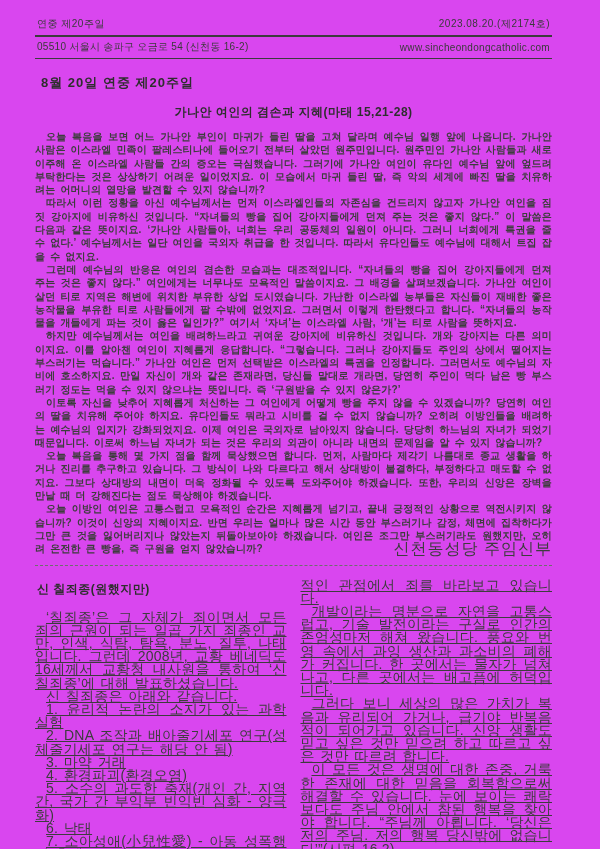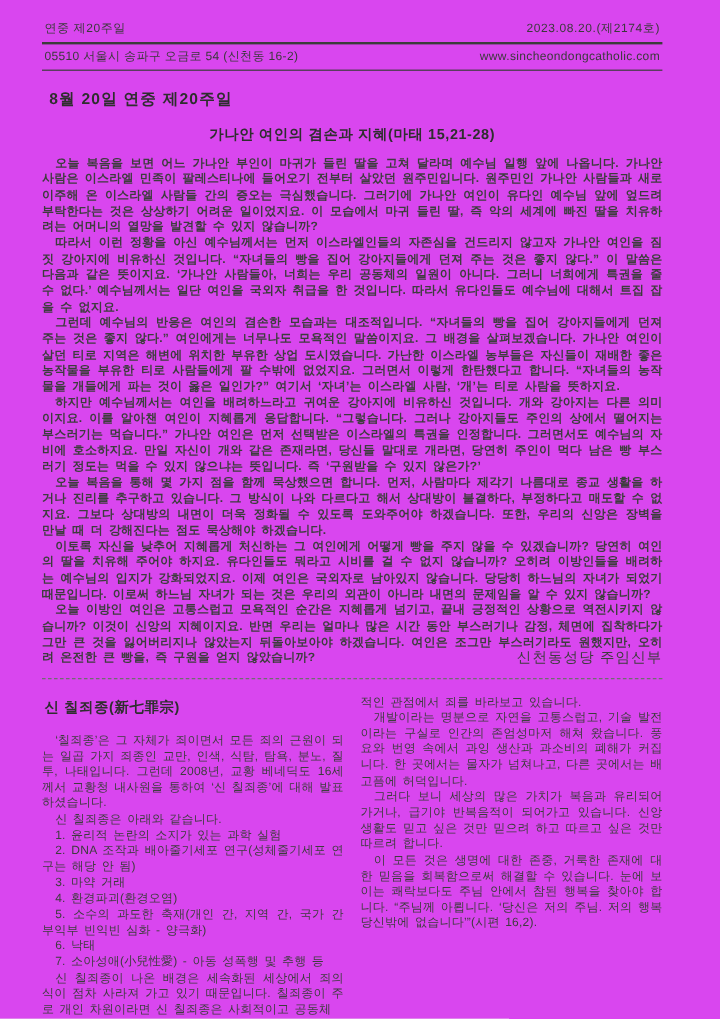--- a/index.html
+++ b/index.html
@@ -22,32 +22,32 @@
     font-size:10px;letter-spacing:.3px;padding:3px 2px 4px 2px;color:#3a3a3a;}
   .rule-thin{border-top:1px solid #3c3c3c;}
   
   .art1-title{font-size:13px;font-weight:bold;margin:15px 0 0 6px;color:#2e2e2e;letter-spacing:1px;}
   .art1-subtitle{font-size:12px;font-weight:bold;text-align:center;margin:12px 0 9px 0;color:#2e2e2e;letter-spacing:.5px;}
   .body-text p{
     margin:0;font-size:10px;line-height:13.3px;
     text-align:justify;text-indent:11px;
     word-break:break-all;letter-spacing:.2px;word-spacing:2px;color:#3d3d3d;font-weight:bold;
   }
-  .byline{font-size:12px;text-align:right;margin-top:-13.3px;line-height:13.3px;
+  .byline{font-size:16px;text-align:right;margin-top:-13.3px;line-height:13.3px;
     letter-spacing:1px;color:#3d3d3d;}
   
   .dash-sep{border:0;border-top:1px dashed #6e6e6e;margin:9px 0 0 0;}
   
   .two-col{display:flex;gap:14px;margin-top:13px;}
   .col{flex:1;min-width:0;}
   .art2-title{font-size:12px;font-weight:bold;margin:2px 0 13px 2px;color:#2e2e2e;letter-spacing:.5px;}
   .col p{
-    margin:0;font-size:10px;line-height:13.2px;
+    margin:0;font-size:14px;line-height:13.2px;
     text-align:justify;text-indent:11px;
-    word-break:break-all;letter-spacing:.2px;word-spacing:1.5px;color:#3d3d3d;
+    word-break:break-all;letter-spacing:.2px;word-spacing:1.5px;color:#3d3d3d;text-decoration:underline;
   }
   .col p.no-indent{text-indent:0;}
 </style>
 </head>
 <body>
 
 <div class="page">
 
   <header>
     <div class="mast-row1">
@@ -65,32 +65,32 @@
   <main>
 
     <section>
       <h1 class="art1-title">8월 20일 연중 제20주일</h1>
       <h2 class="art1-subtitle">가나안 여인의 겸손과 지혜(마태 15,21-28)</h2>
       <div class="body-text">
         <p>오늘 복음을 보면 어느 가나안 부인이 마귀가 들린 딸을 고쳐 달라며 예수님 일행 앞에 나옵니다. 가나안 사람은 이스라엘 민족이 팔레스티나에 들어오기 전부터 살았던 원주민입니다. 원주민인 가나안 사람들과 새로 이주해 온 이스라엘 사람들 간의 증오는 극심했습니다. 그러기에 가나안 여인이 유다인 예수님 앞에 엎드려 부탁한다는 것은 상상하기 어려운 일이었지요. 이 모습에서 마귀 들린 딸, 즉 악의 세계에 빠진 딸을 치유하려는 어머니의 열망을 발견할 수 있지 않습니까?</p>
         <p>따라서 이런 정황을 아신 예수님께서는 먼저 이스라엘인들의 자존심을 건드리지 않고자 가나안 여인을 짐짓 강아지에 비유하신 것입니다. “자녀들의 빵을 집어 강아지들에게 던져 주는 것은 좋지 않다.” 이 말씀은 다음과 같은 뜻이지요. ‘가나안 사람들아, 너희는 우리 공동체의 일원이 아니다. 그러니 너희에게 특권을 줄 수 없다.’ 예수님께서는 일단 여인을 국외자 취급을 한 것입니다. 따라서 유다인들도 예수님에 대해서 트집 잡을 수 없지요.</p>
         <p>그런데 예수님의 반응은 여인의 겸손한 모습과는 대조적입니다. “자녀들의 빵을 집어 강아지들에게 던져 주는 것은 좋지 않다.” 여인에게는 너무나도 모욕적인 말씀이지요. 그 배경을 살펴보겠습니다. 가나안 여인이 살던 티로 지역은 해변에 위치한 부유한 상업 도시였습니다. 가난한 이스라엘 농부들은 자신들이 재배한 좋은 농작물을 부유한 티로 사람들에게 팔 수밖에 없었지요. 그러면서 이렇게 한탄했다고 합니다. “자녀들의 농작물을 개들에게 파는 것이 옳은 일인가?” 여기서 ‘자녀’는 이스라엘 사람, ‘개’는 티로 사람을 뜻하지요.</p>
         <p>하지만 예수님께서는 여인을 배려하느라고 귀여운 강아지에 비유하신 것입니다. 개와 강아지는 다른 의미이지요. 이를 알아챈 여인이 지혜롭게 응답합니다. “그렇습니다. 그러나 강아지들도 주인의 상에서 떨어지는 부스러기는 먹습니다.” 가나안 여인은 먼저 선택받은 이스라엘의 특권을 인정합니다. 그러면서도 예수님의 자비에 호소하지요. 만일 자신이 개와 같은 존재라면, 당신들 말대로 개라면, 당연히 주인이 먹다 남은 빵 부스러기 정도는 먹을 수 있지 않으냐는 뜻입니다. 즉 ‘구원받을 수 있지 않은가?’</p>
+        <p>이토록 자신을 낮추어 지혜롭게 처신하는 그 여인에게 어떻게 빵을 주지 않을 수 있겠습니까? 당연히 여인의 딸을 치유해 주어야 하지요. 유다인들도 뭐라고 시비를 걸 수 없지 않습니까? 오히려 이방인들을 배려하는 예수님의 입지가 강화되었지요. 이제 여인은 국외자로 남아있지 않습니다. 당당히 하느님의 자녀가 되었기 때문입니다. 이로써 하느님 자녀가 되는 것은 우리의 외관이 아니라 내면의 문제임을 알 수 있지 않습니까?</p>
         <p>오늘 복음을 통해 몇 가지 점을 함께 묵상했으면 합니다. 먼저, 사람마다 제각기 나름대로 종교 생활을 하거나 진리를 추구하고 있습니다. 그 방식이 나와 다르다고 해서 상대방이 불결하다, 부정하다고 매도할 수 없지요. 그보다 상대방의 내면이 더욱 정화될 수 있도록 도와주어야 하겠습니다. 또한, 우리의 신앙은 장벽을 만날 때 더 강해진다는 점도 묵상해야 하겠습니다.</p>
-        <p>이토록 자신을 낮추어 지혜롭게 처신하는 그 여인에게 어떻게 빵을 주지 않을 수 있겠습니까? 당연히 여인의 딸을 치유해 주어야 하지요. 유다인들도 뭐라고 시비를 걸 수 없지 않습니까? 오히려 이방인들을 배려하는 예수님의 입지가 강화되었지요. 이제 여인은 국외자로 남아있지 않습니다. 당당히 하느님의 자녀가 되었기 때문입니다. 이로써 하느님 자녀가 되는 것은 우리의 외관이 아니라 내면의 문제임을 알 수 있지 않습니까?</p>
         <p>오늘 이방인 여인은 고통스럽고 모욕적인 순간은 지혜롭게 넘기고, 끝내 긍정적인 상황으로 역전시키지 않습니까? 이것이 신앙의 지혜이지요. 반면 우리는 얼마나 많은 시간 동안 부스러기나 감정, 체면에 집착하다가 그만 큰 것을 잃어버리지나 않았는지 뒤돌아보아야 하겠습니다. 여인은 조그만 부스러기라도 원했지만, 오히려 온전한 큰 빵을, 즉 구원을 얻지 않았습니까?</p>
         <div class="byline">신천동성당 주임신부</div>
       </div>
     </section>
 
     <hr class="dash-sep">
 
     <section class="two-col">
       <div class="col">
-        <h3 class="art2-title">신 칠죄종(新七罪宗)</h3>
+        <h3 class="art2-title">신 칠죄종(원했지만)</h3>
         <p>‘칠죄종’은 그 자체가 죄이면서 모든 죄의 근원이 되는 일곱 가지 죄종인 교만, 인색, 식탐, 탐욕, 분노, 질투, 나태입니다. 그런데 2008년, 교황 베네딕도 16세께서 교황청 내사원을 통하여 ‘신 칠죄종’에 대해 발표하셨습니다.</p>
         <p>신 칠죄종은 아래와 같습니다.</p>
         <p>1. 윤리적 논란의 소지가 있는 과학 실험</p>
         <p>2. DNA 조작과 배아줄기세포 연구(성체줄기세포 연구는 해당 안 됨)</p>
         <p>3. 마약 거래</p>
         <p>4. 환경파괴(환경오염)</p>
         <p>5. 소수의 과도한 축재(개인 간, 지역 간, 국가 간 부익부 빈익빈 심화 - 양극화)</p>
         <p>6. 낙태</p>
         <p>7. 소아성애(小兒性愛) - 아동 성폭행 및 추행 등</p>
         <p>신 칠죄종이 나온 배경은 세속화된 세상에서 죄의식이 점차 사라져 가고 있기 때문입니다. 칠죄종이 주로 개인 차원이라면 신 칠죄종은 사회적이고 공동체</p>

